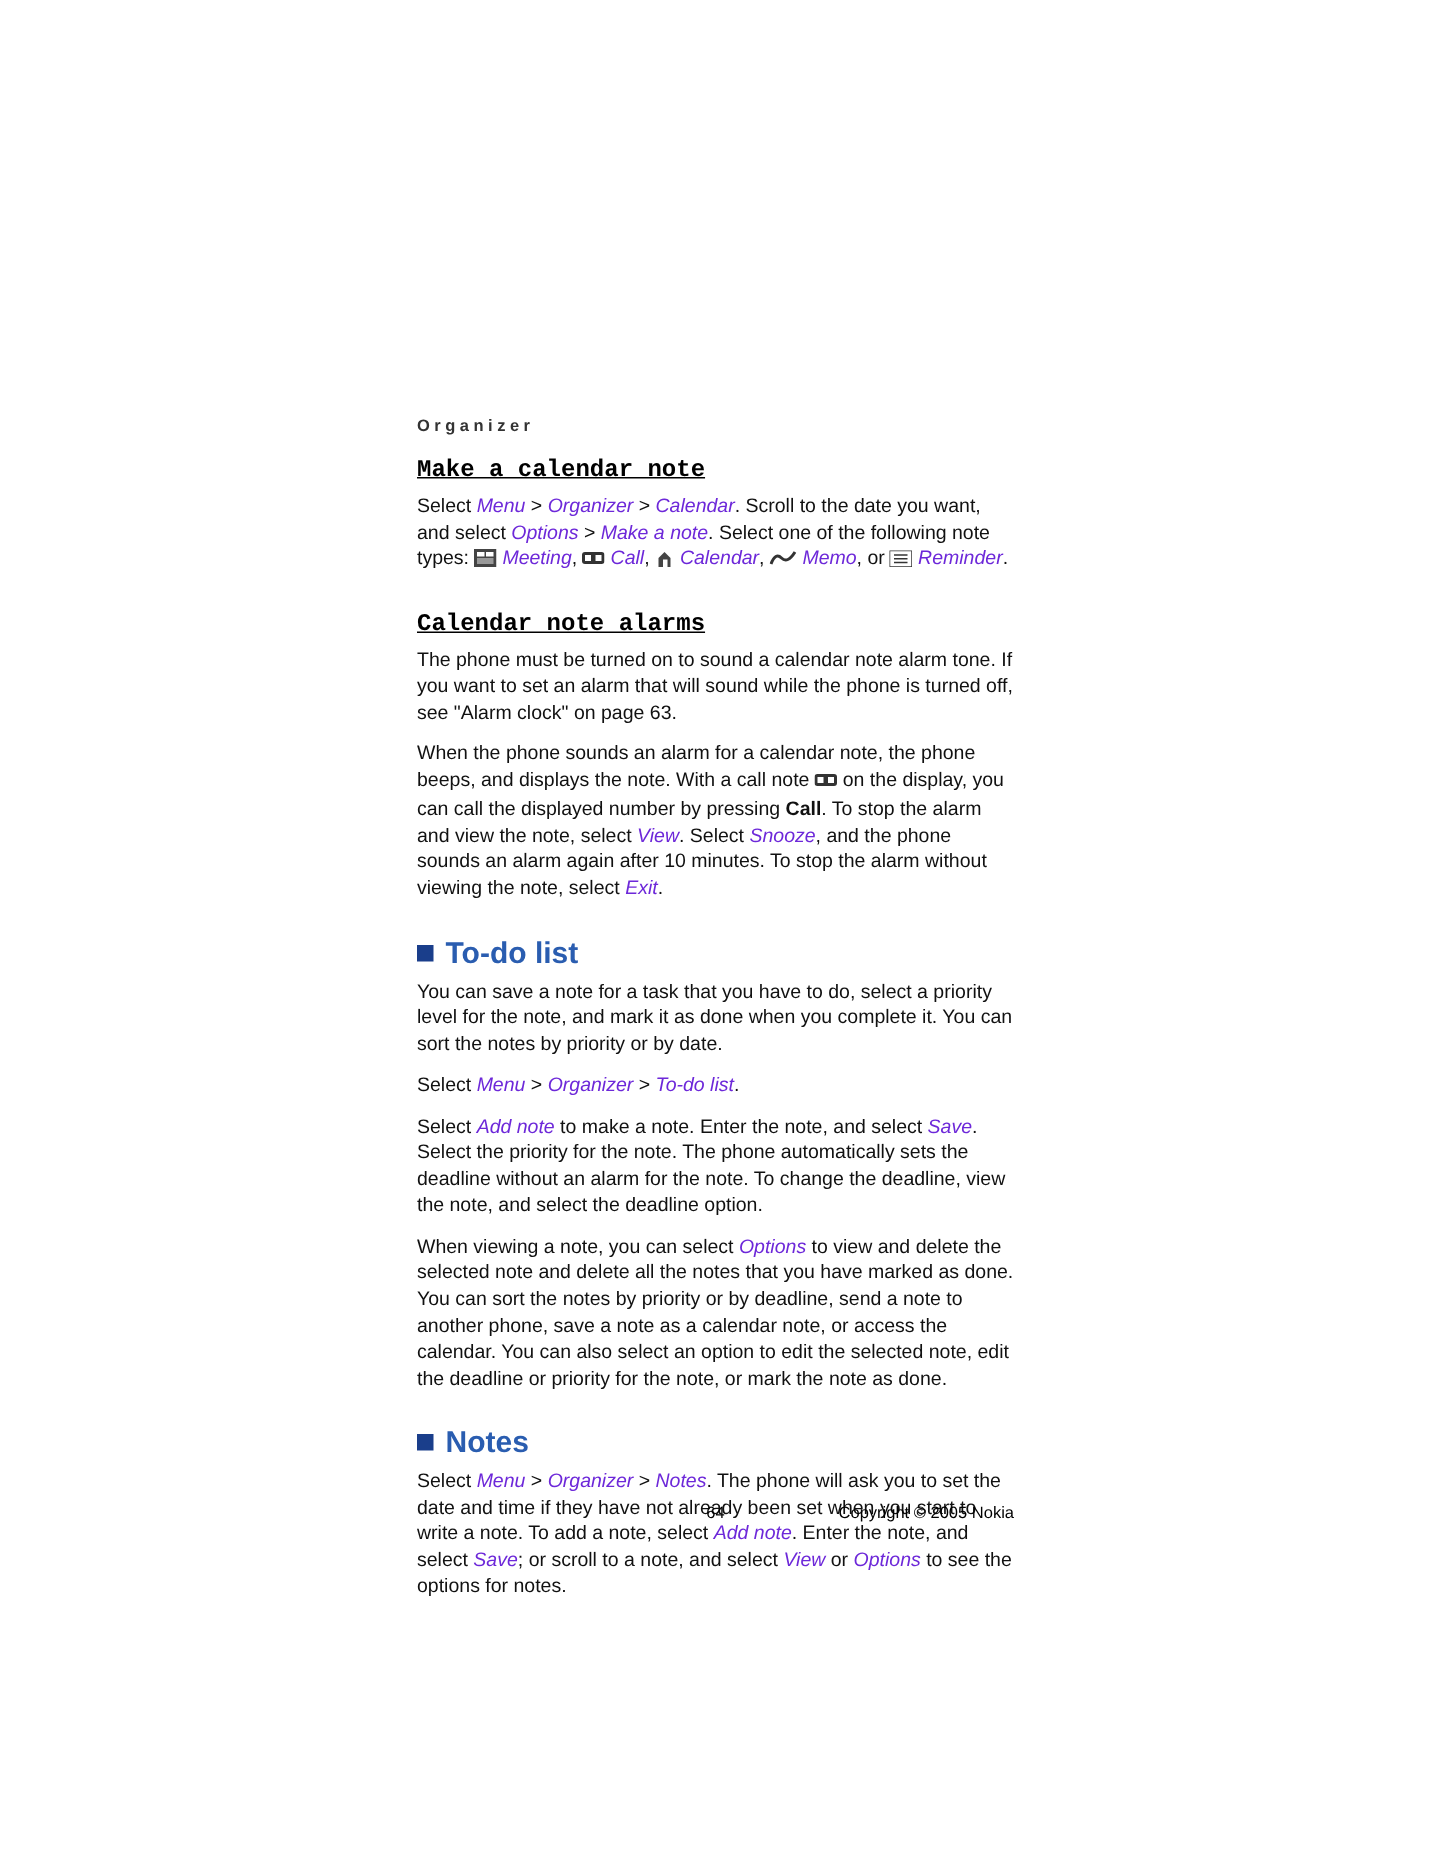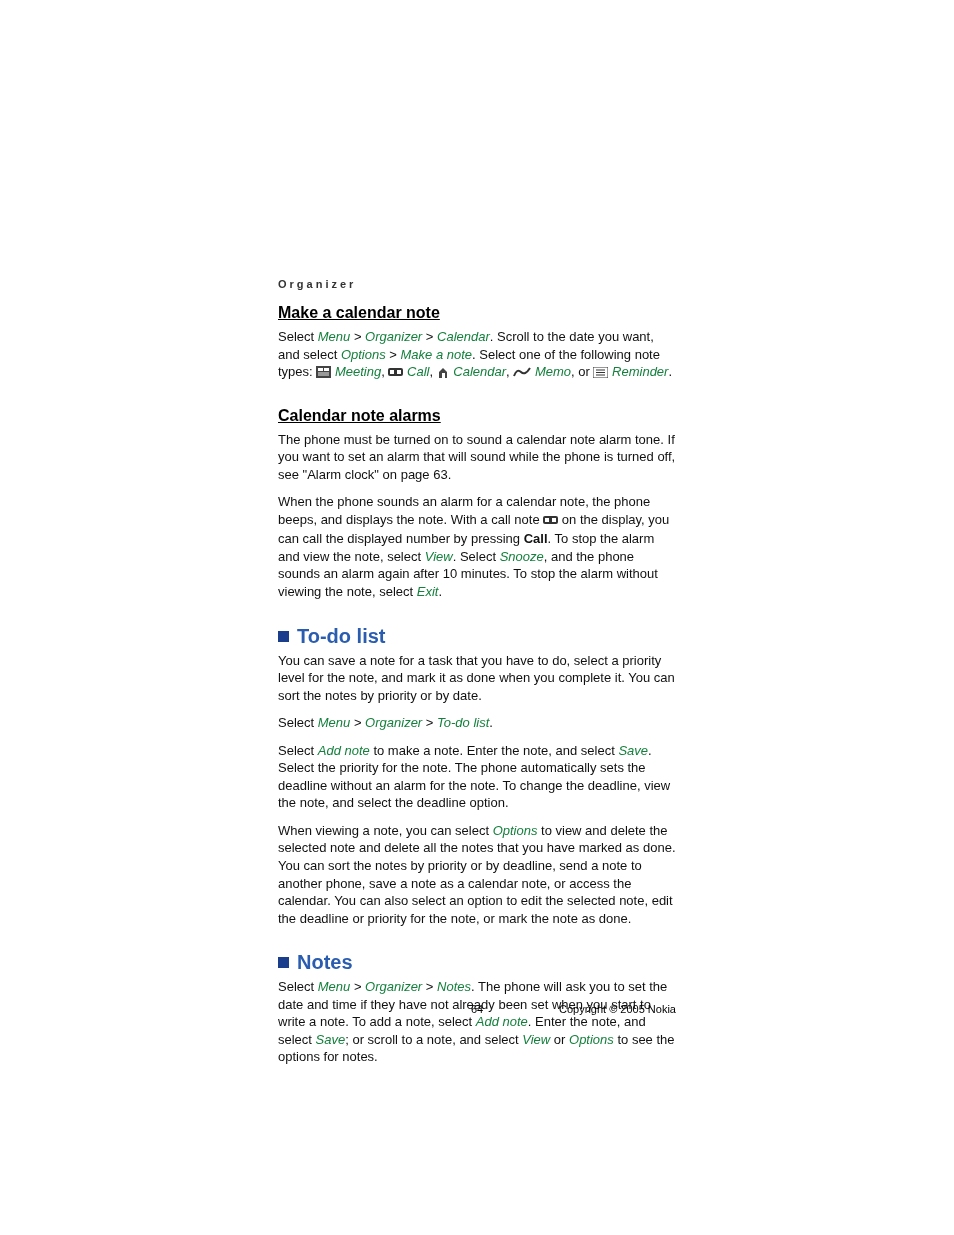--- a/index.html
+++ b/index.html
@@ -18,21 +18,21 @@
   }
   .breadcrumb {
     font-family: Arial, sans-serif;
     font-size: 11px;
     font-weight: bold;
     letter-spacing: 3px;
     color: #333;
     margin-bottom: 14px;
   }
   h3 {
-    font-family: Liberation Sans, sans-serif;
+    font-family: Liberation Mono, monospace;
     font-weight: bold;
     font-size: 16px;
     text-decoration: underline;
     margin: 0 0 6px 0;
   }
   h2 {
     font-family: Arial, sans-serif;
     font-weight: bold;
     font-size: 20px;
     color: #2a5db0;
@@ -46,21 +46,21 @@
     margin-right: 8px;
     vertical-align: 1px;
   }
   p {
     font-size: 13px;
     line-height: 1.35;
     margin: 0 0 10px 0;
     color: #111;
   }
   .link {
-    color: #15803d;
+    color: #6d28d9;
     font-style: italic;
   }
   .gt {
     color: #111;
     font-style: normal;
   }
   .bold {
     font-weight: bold;
   }
   .icon {

